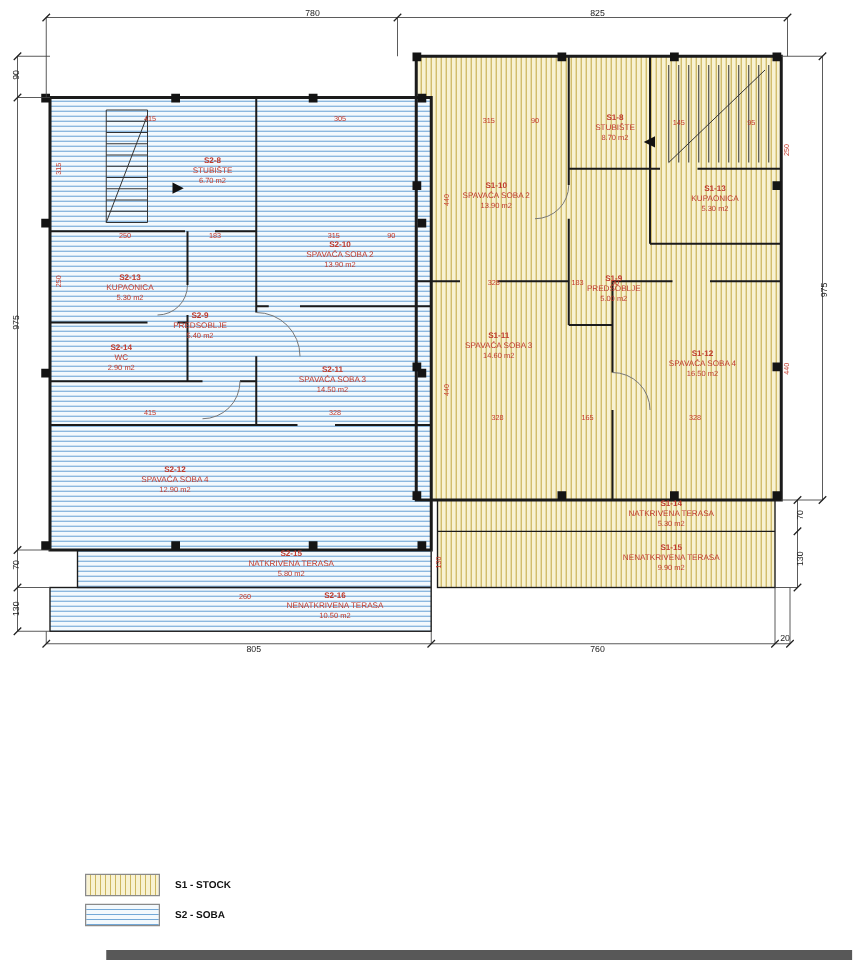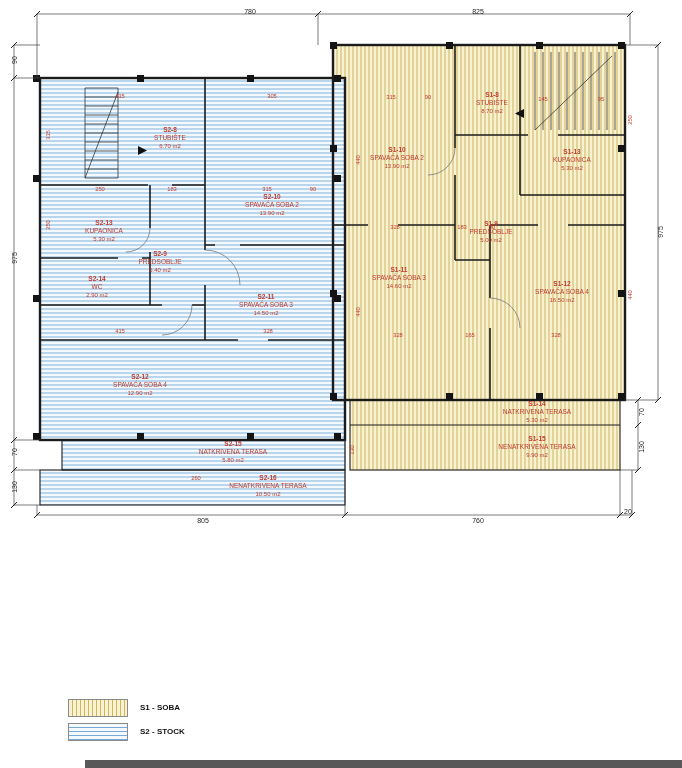--- a/index.html
+++ b/index.html
@@ -265,18 +265,18 @@
   <span class="dim r" style="left:358px;top:160px">440</span>
   <span class="dim r" style="left:358px;top:312px">440</span>
   <span class="dim r" style="left:352px;top:450px">130</span>
   <span class="dim r" style="left:630px;top:120px">250</span>
   <span class="dim r" style="left:630px;top:295px">440</span>
   <span class="dim" style="left:196px;top:478px">260</span>
   <span class="dim r" style="left:48px;top:225px">250</span>
   <span class="dim r" style="left:48px;top:135px">315</span>
 
   <div class="legend-swatch sw-s1"></div>
-  <div class="legend-label ll-s1">S1 - SOBA</div>
+  <div class="legend-label ll-s1">S1 - STOCK</div>
   <div class="legend-swatch sw-s2"></div>
-  <div class="legend-label ll-s2">S2 - STOCK</div>
+  <div class="legend-label ll-s2">S2 - SOBA</div>
 
   <div class="bottom-bar"></div>
 </div>
 
 </body></html>

